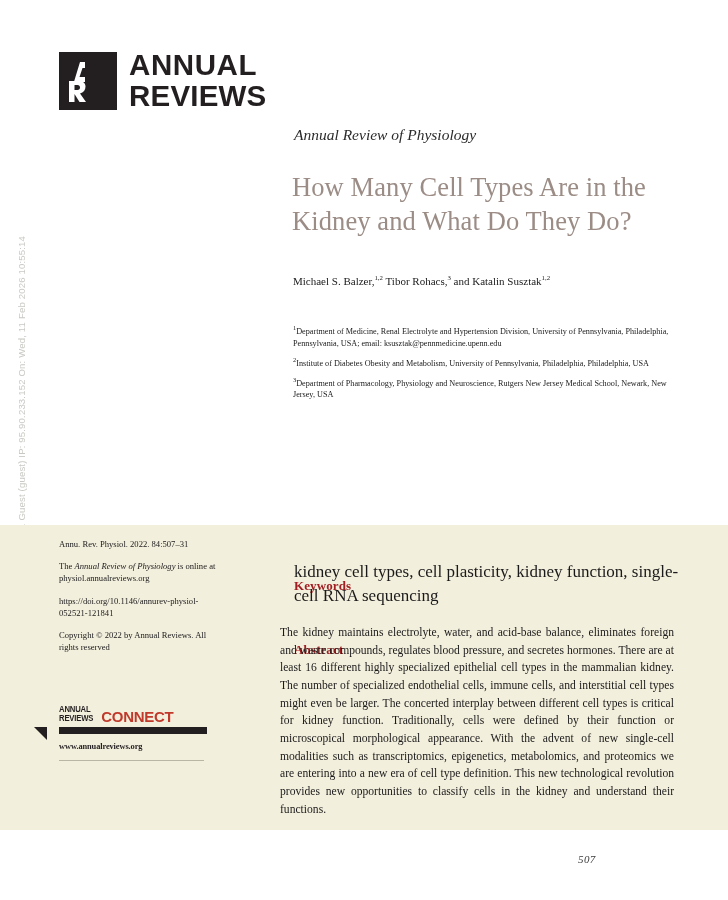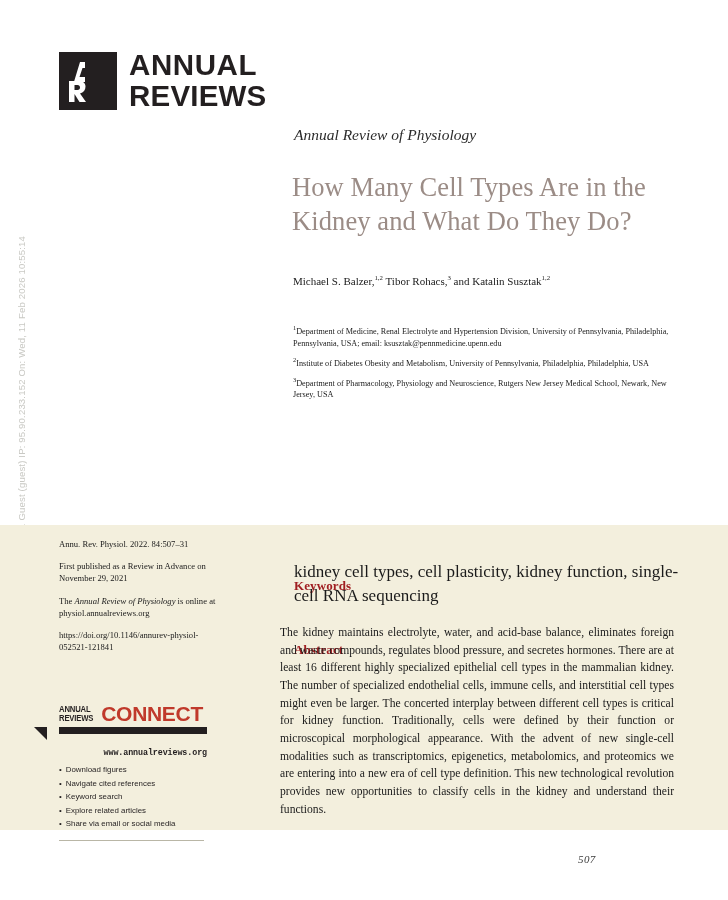--- a/index.html
+++ b/index.html
@@ -146,21 +146,21 @@
     line-height: 1.06;
     letter-spacing: -0.2px;
     color: #231f20;
     transform: scaleX(0.92);
     transform-origin: left bottom;
     padding-bottom: 1px;
   }
   .connect-word {
     font-family: "Liberation Sans", sans-serif;
     font-weight: bold;
-    font-size: 21px;
+    font-size: 15px;
     line-height: 1;
     letter-spacing: -0.3px;
     color: #c0392b;
   }
   .connect-bar {
     position: relative;
     margin-top: 3px;
     height: 7px;
     background: #231f20;
     width: 148px;
@@ -168,27 +168,26 @@
   .connect-arrow {
     position: absolute;
     left: -25px;
     top: 0px;
     width: 0;
     height: 0;
     border-top: 13px solid #231f20;
     border-left: 13px solid transparent;
   }
   .connect-url {
-    font-family: Liberation Mono, monospace;
+    font-family: Liberation Serif, serif;
     font-weight: bold;
     font-size: 8.4px;
     color: #231f20;
-    margin-top: 14px;
+    margin-top: 8px;
     letter-spacing: -0.1px;
-    text-align: right;
   }
   .connect-list {
     list-style: none;
     margin: 5px 0 0 0;
     padding: 0;
     font-family: "Liberation Sans", sans-serif;
     font-size: 7.9px;
     line-height: 1.72;
     color: #231f20;
   }
@@ -275,44 +274,37 @@
 <div class="affiliations">
     <p><sup>1</sup>Department of Medicine, Renal Electrolyte and Hypertension Division, University of Pennsylvania, Philadelphia, Pennsylvania, USA; email: ksusztak@pennmedicine.upenn.edu</p>
     <p><sup>2</sup>Institute of Diabetes Obesity and Metabolism, University of Pennsylvania, Philadelphia, Philadelphia, USA</p>
     <p><sup>3</sup>Department of Pharmacology, Physiology and Neuroscience, Rutgers New Jersey Medical School, Newark, New Jersey, USA</p>
   </div>
 
 <div class="beige-band"></div>
 
 <div class="info-col">
   <p>Annu. Rev. Physiol. 2022. 84:507–31</p>
-  <p>First published as a Review in Advance on November 29, 2021</p>
   <p>The <span class="it">Annual Review of Physiology</span> is online at physiol.annualreviews.org</p>
   <p>https://doi.org/10.1146/annurev-physiol-052521-121841</p>
+  <p>Copyright © 2022 by Annual Reviews. All rights reserved</p>
 </div>
 
 <div class="connect-box">
   <div class="connect-logo">
     <div class="connect-ar">
       <div>ANNUAL</div>
       <div>REVIEWS</div>
     </div>
     <div class="connect-word">CONNECT</div>
   </div>
   <div class="connect-bar">
     <span class="connect-arrow"></span>
   </div>
   <div class="connect-url">www.annualreviews.org</div>
-  <ul class="connect-list">
-      <li>Download figures</li>
-      <li>Navigate cited references</li>
-      <li>Keyword search</li>
-      <li>Explore related articles</li>
-      <li>Share via email or social media</li>
-    </ul>
   <div class="connect-rule"></div>
 </div>
 
 <div class="sec-head" id="kw-head">Keywords</div>
 <div class="keywords-body">kidney cell types, cell plasticity, kidney function, single-cell RNA sequencing</div>
 
 <div class="sec-head" id="ab-head">Abstract</div>
 <div class="abstract-body">The kidney maintains electrolyte, water, and acid-base balance, eliminates foreign and waste compounds, regulates blood pressure, and secretes hormones. There are at least 16 different highly specialized epithelial cell types in the mammalian kidney. The number of specialized endothelial cells, immune cells, and interstitial cell types might even be larger. The concerted interplay between different cell types is critical for kidney function. Traditionally, cells were defined by their function or microscopical morphological appearance. With the advent of new single-cell modalities such as transcriptomics, epigenetics, metabolomics, and proteomics we are entering into a new era of cell type definition. This new technological revolution provides new opportunities to classify cells in the kidney and understand their functions.</div>
 
 <div class="folio">507</div>

